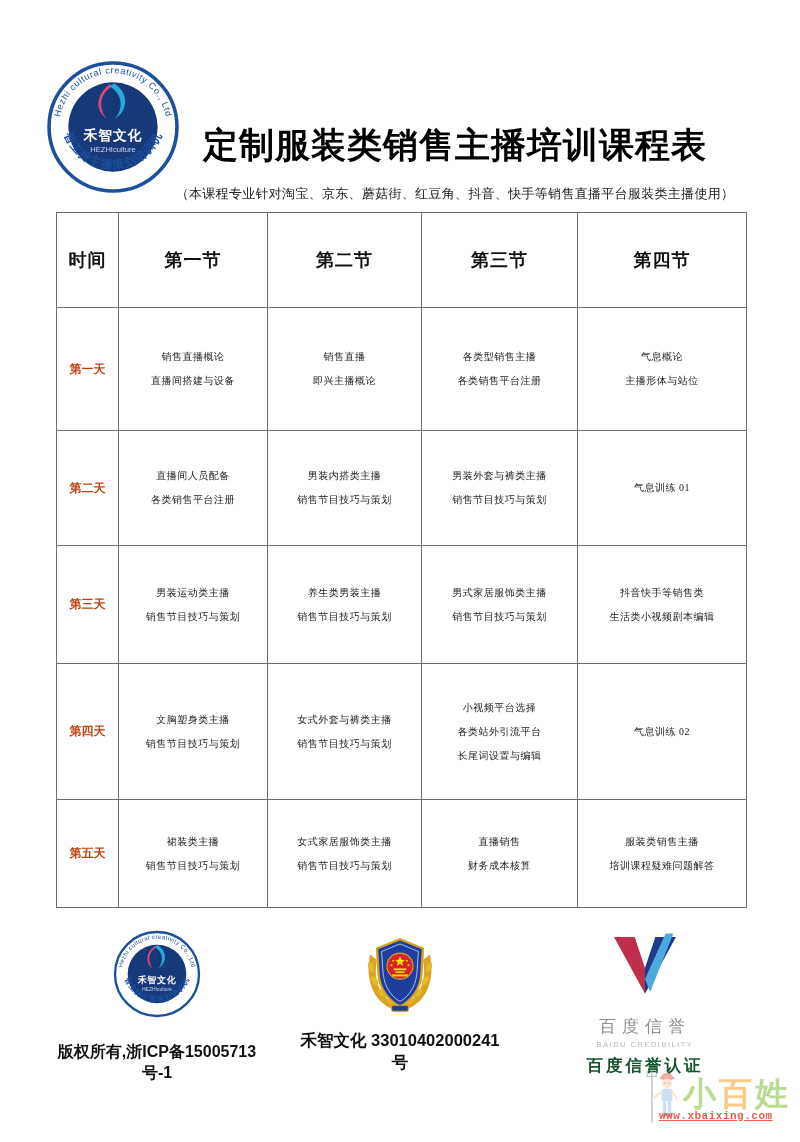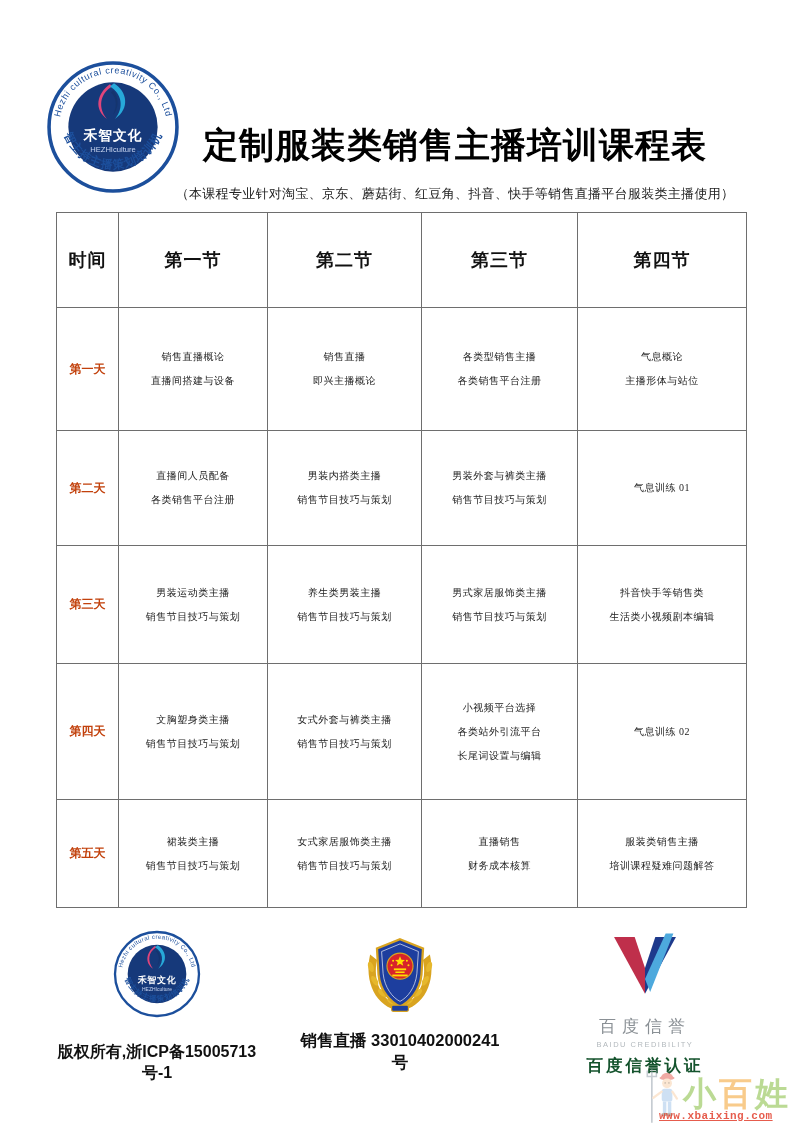--- a/index.html
+++ b/index.html
@@ -285,21 +285,21 @@
         <polygon points="60,34 61.9,38.6 66.5,38.9 63,41.9 64.2,46.4 60,43.9 55.8,46.4 57,41.9 53.5,38.9 58.1,38.6" fill="#ffde00"></polygon>
         <circle cx="51" cy="40" r="1.3" fill="#ffde00"></circle>
         <circle cx="69" cy="40" r="1.3" fill="#ffde00"></circle>
         <circle cx="49" cy="46" r="1.3" fill="#ffde00"></circle>
         <circle cx="71" cy="46" r="1.3" fill="#ffde00"></circle>
         <rect x="52" y="50" width="16" height="2.4" fill="#ffde00"></rect>
         <rect x="54" y="54" width="12" height="2" fill="#ffde00"></rect>
         <rect x="50" y="58" width="20" height="2.4" fill="#ffde00"></rect>
         <rect x="49" y="98" width="22" height="8" rx="2" fill="#1d3e9e" stroke="#d9a420" stroke-width="1.5"></rect>
       </svg>
-      <div class="footer-label police-label">销售直播 33010402000241号</div>
+      <div class="footer-label police-label">禾智文化 33010402000241号</div>
     </div>
 
     <div class="footer-block footer-right">
       <svg viewBox="0 0 100 80" width="86" height="69">
         <polygon points="14,8 38,8 50,44 50,74" fill="#bf2f4b"></polygon>
         <polygon points="86,8 62,8 50,44 50,74" fill="#1e3a8c"></polygon>
         <polygon points="74,4 83,4 56,72 50,57" fill="#4da9dd"></polygon>
       </svg>
       <div class="baidu-cn">百度信誉</div>
       <div class="baidu-en">BAIDU CREDIBILITY</div>

